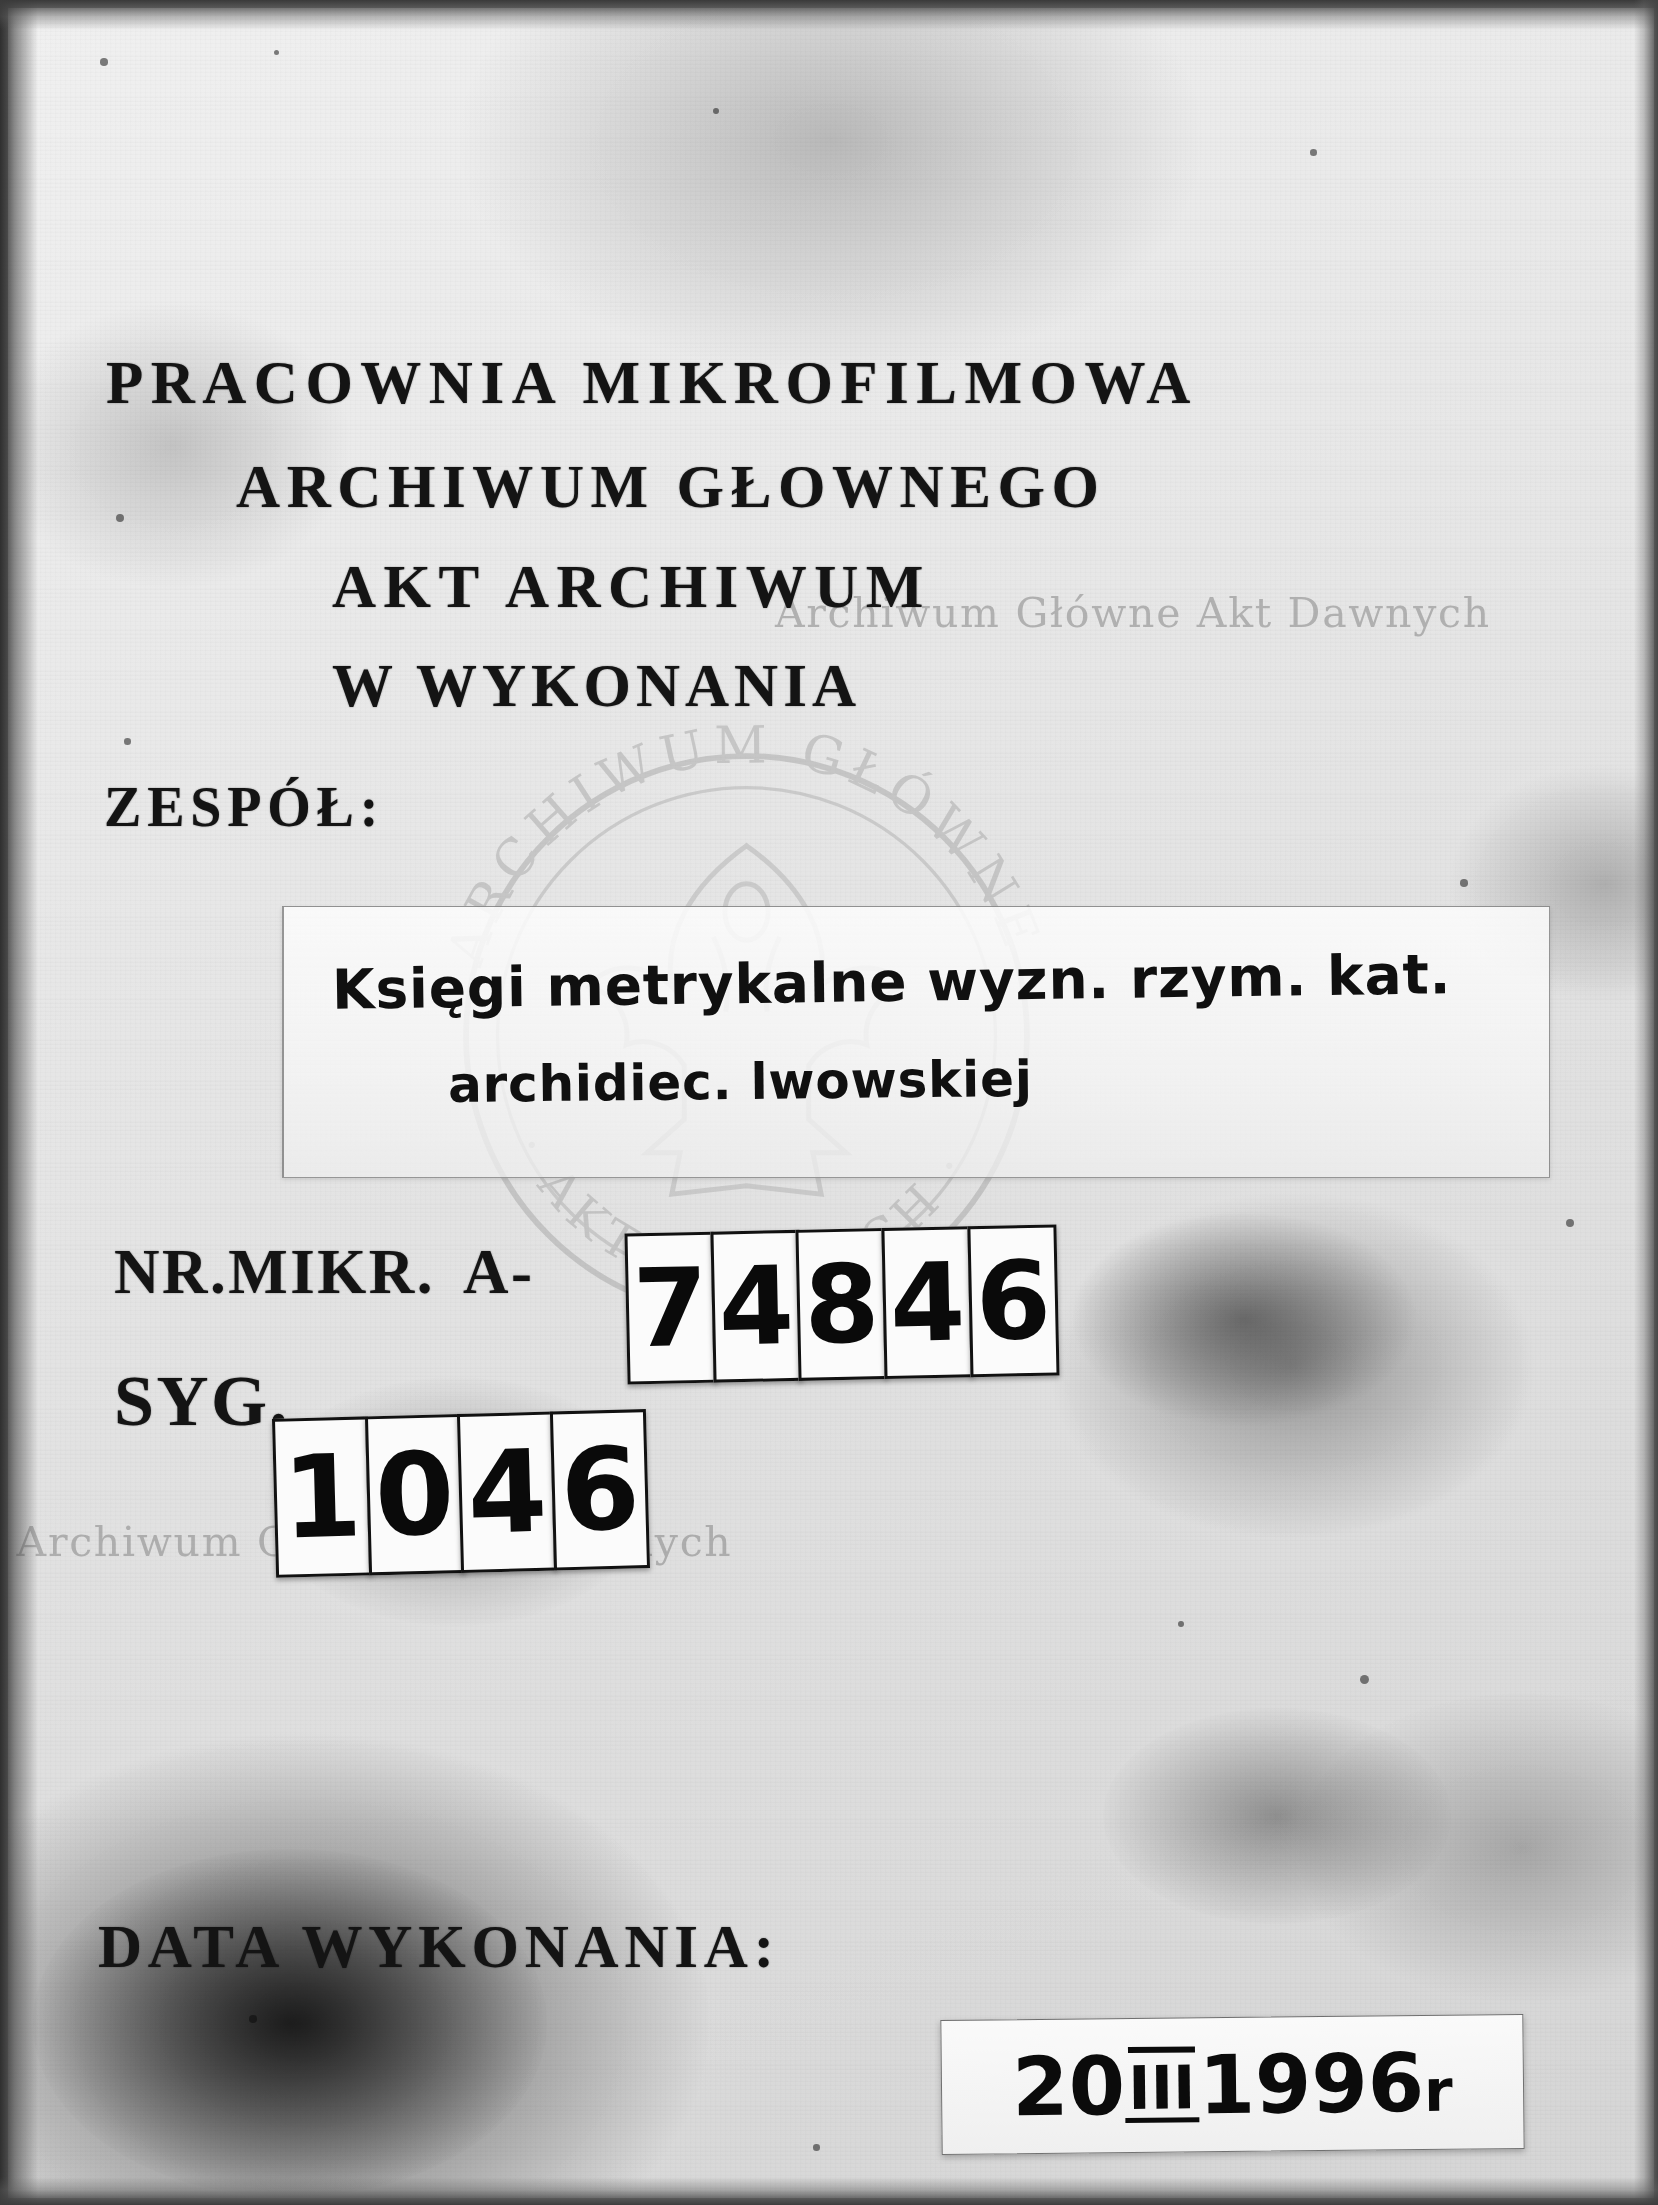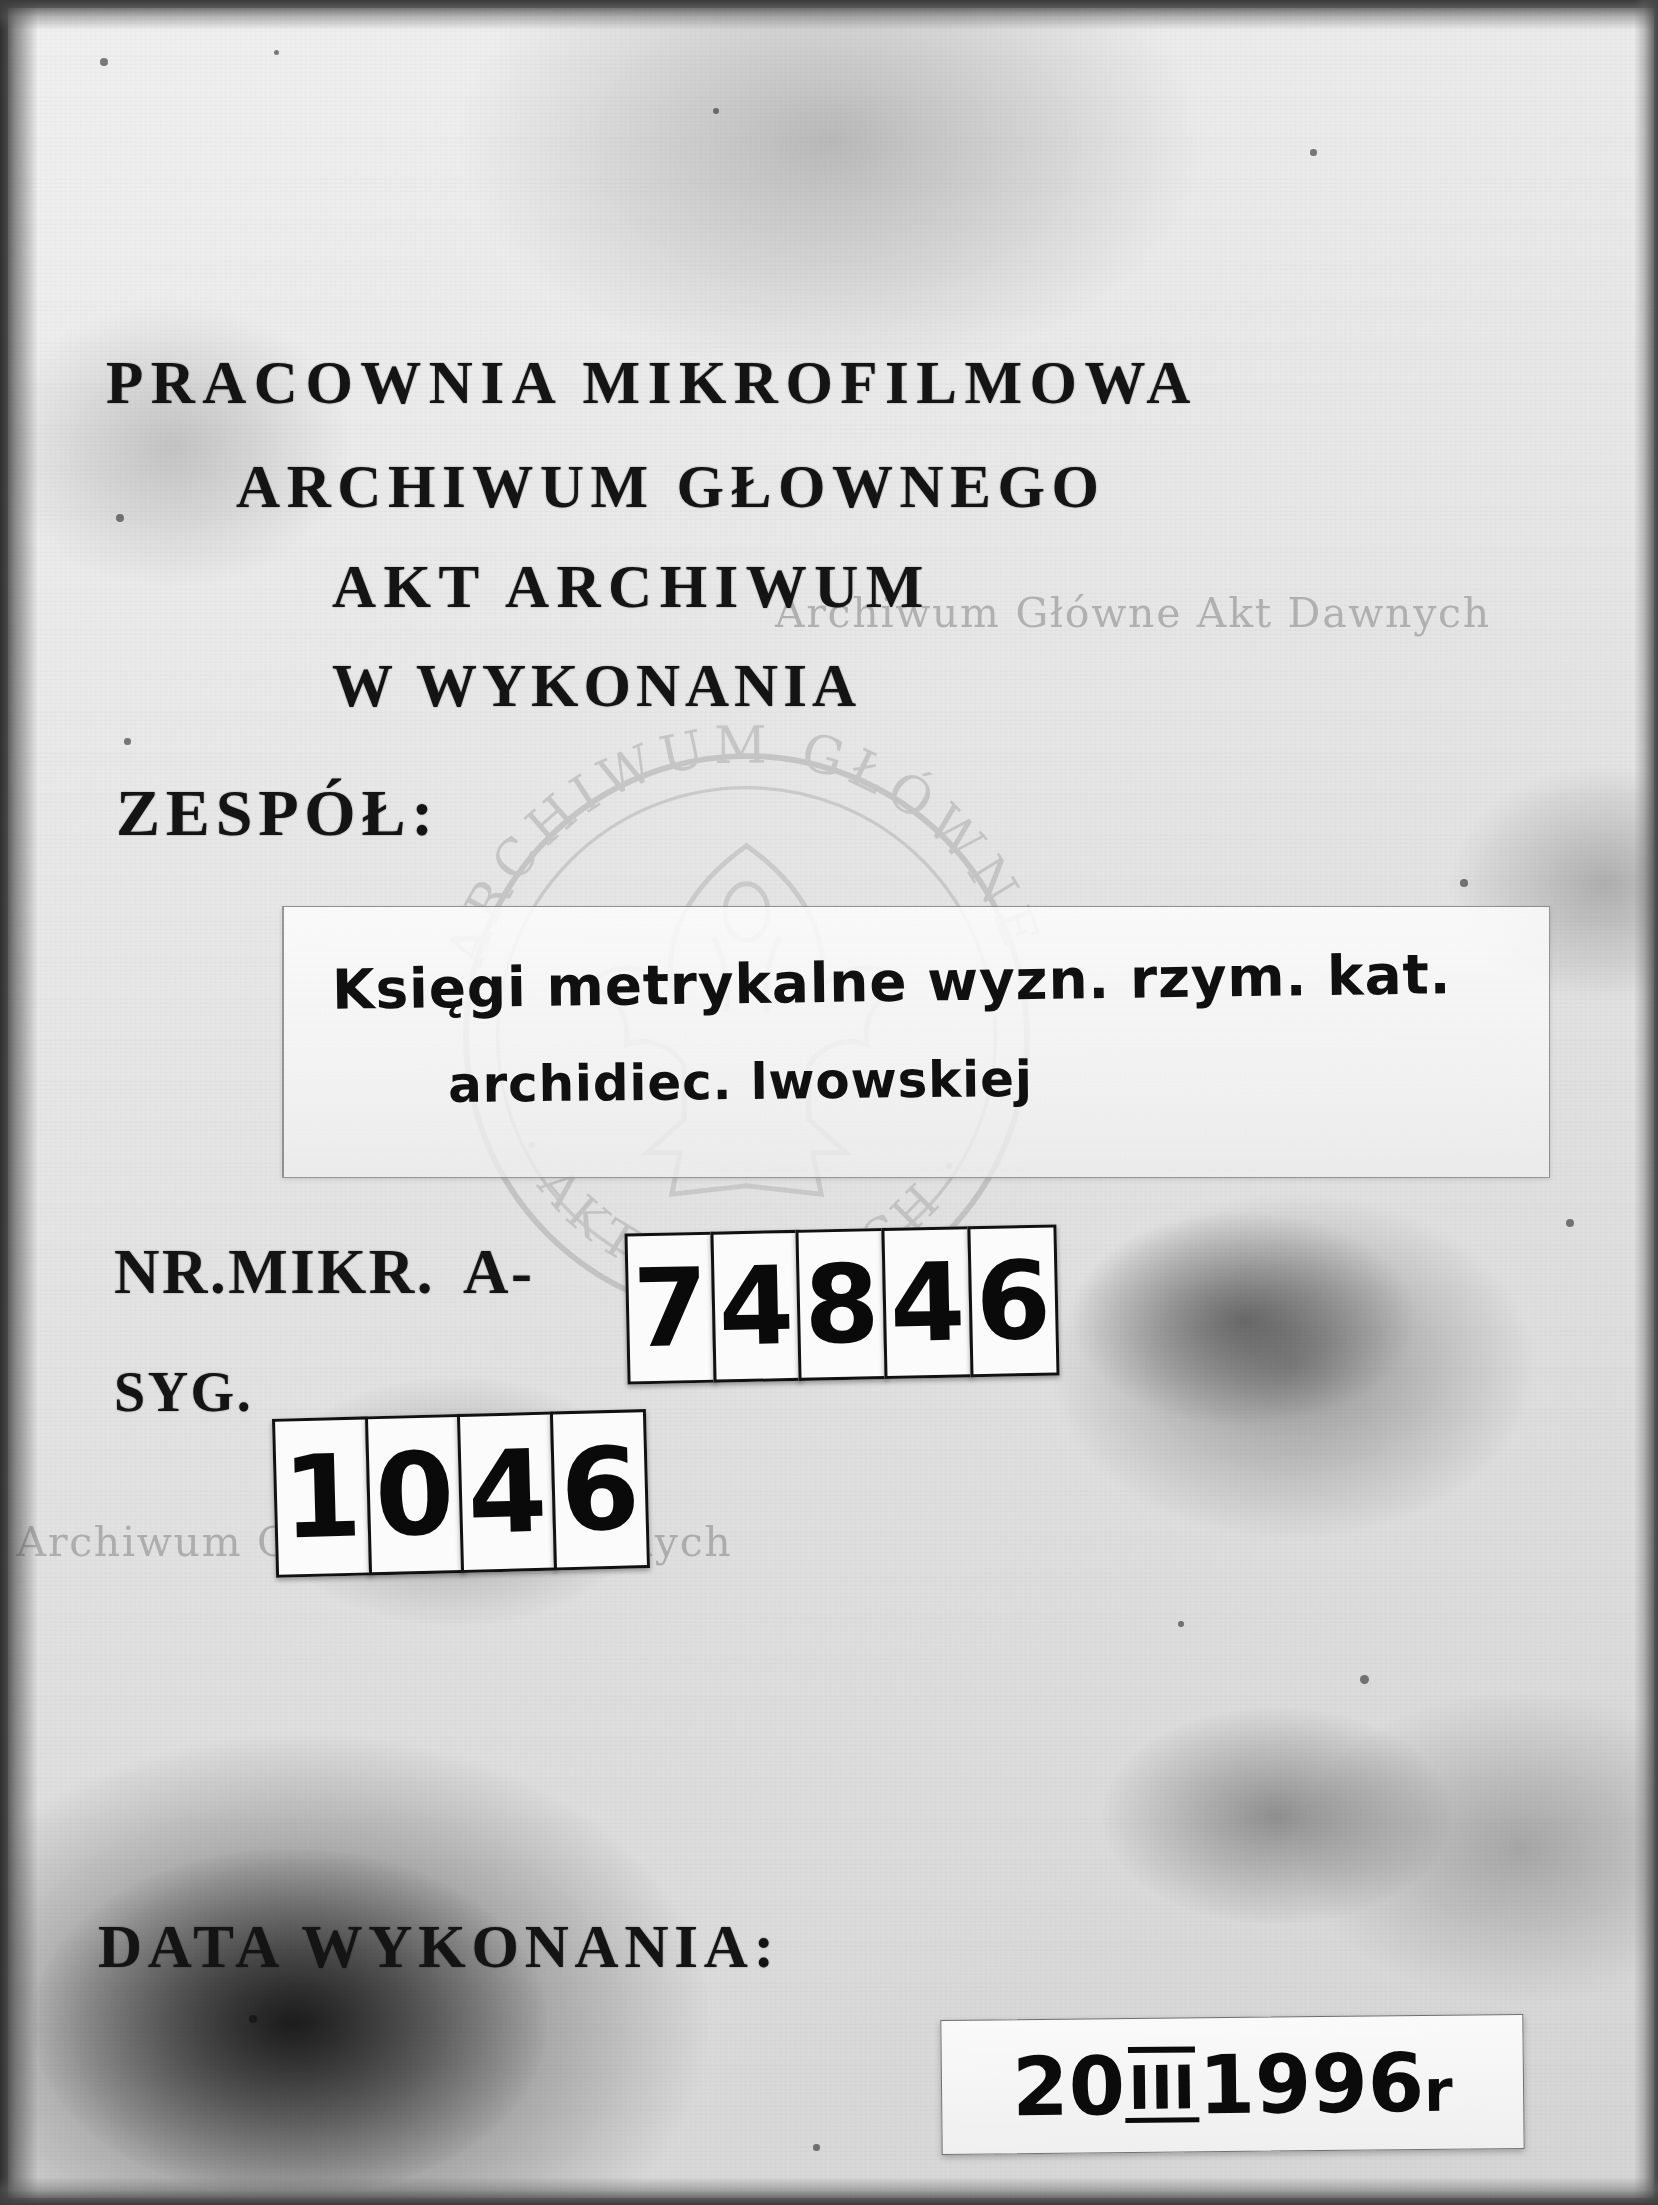--- a/index.html
+++ b/index.html
@@ -97,23 +97,23 @@
     color: #141414;
     letter-spacing: 5px;
     white-space: nowrap;
     text-shadow: 0 0 1.7px rgba(0,0,0,0.45);
   }
 
   .hdr1 { left: 106px; top: 348px; font-size: 61px; letter-spacing: 7.5px; }
   .hdr2 { left: 236px; top: 452px; font-size: 61px; letter-spacing: 6.6px; }
   .hdr3 { left: 332px; top: 552px; font-size: 61px; letter-spacing: 7.5px; }
   .hdr4 { left: 332px; top: 651px; font-size: 61px; letter-spacing: 5px; }
-  .zespol { left: 116px; top: 775px; font-size: 66px; letter-spacing: 5.8px; text-align: center; }
+  .zespol { left: 104px; top: 775px; font-size: 56px; letter-spacing: 5.8px; text-align: center; }
   .nrmikr { left: 114px; top: 1236px; font-size: 63px; letter-spacing: 2.5px; }
-  .syg { left: 114px; top: 1360px; font-size: 56px; letter-spacing: 2.5px; text-align: right; }
+  .syg { left: 114px; top: 1360px; font-size: 72px; letter-spacing: 2.5px; text-align: right; }
   .data-wyk { left: 98px; top: 1912px; font-size: 61px; letter-spacing: 5.8px; }
 
   
   .band {
     position: absolute;
     left: 282px; top: 906px;
     width: 1265px; height: 270px;
     background: linear-gradient(180deg, rgba(252,252,252,0.88) 0%, rgba(246,246,246,0.80) 60%, rgba(238,238,238,0.74) 100%);
     border: 1.7px solid rgba(70,70,70,0.55);
     border-left-width: 2.5px;

